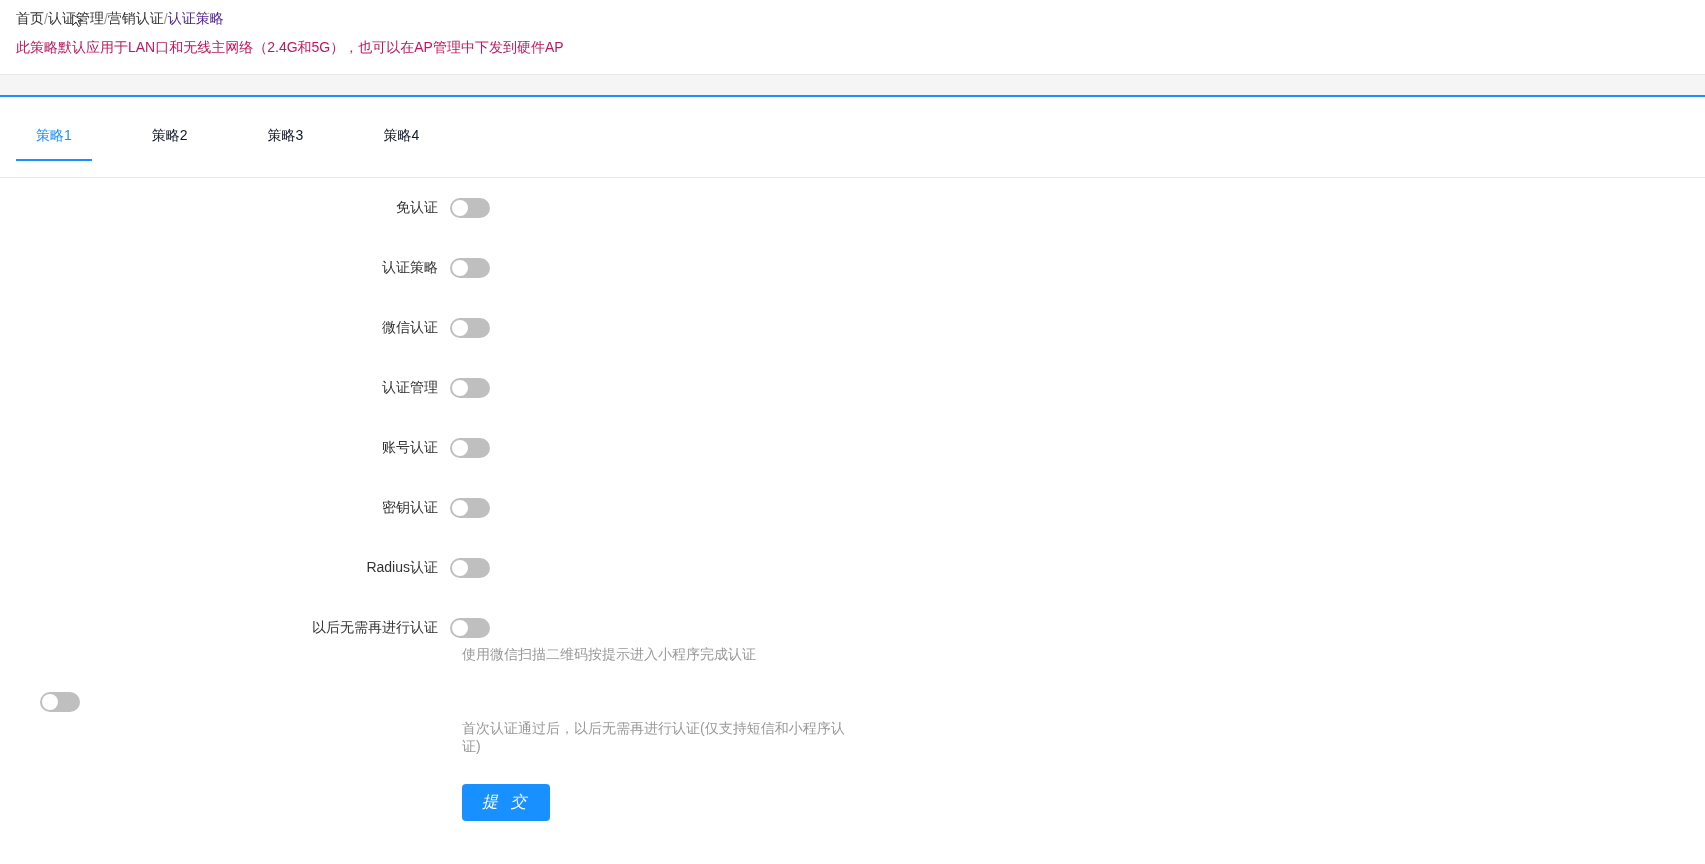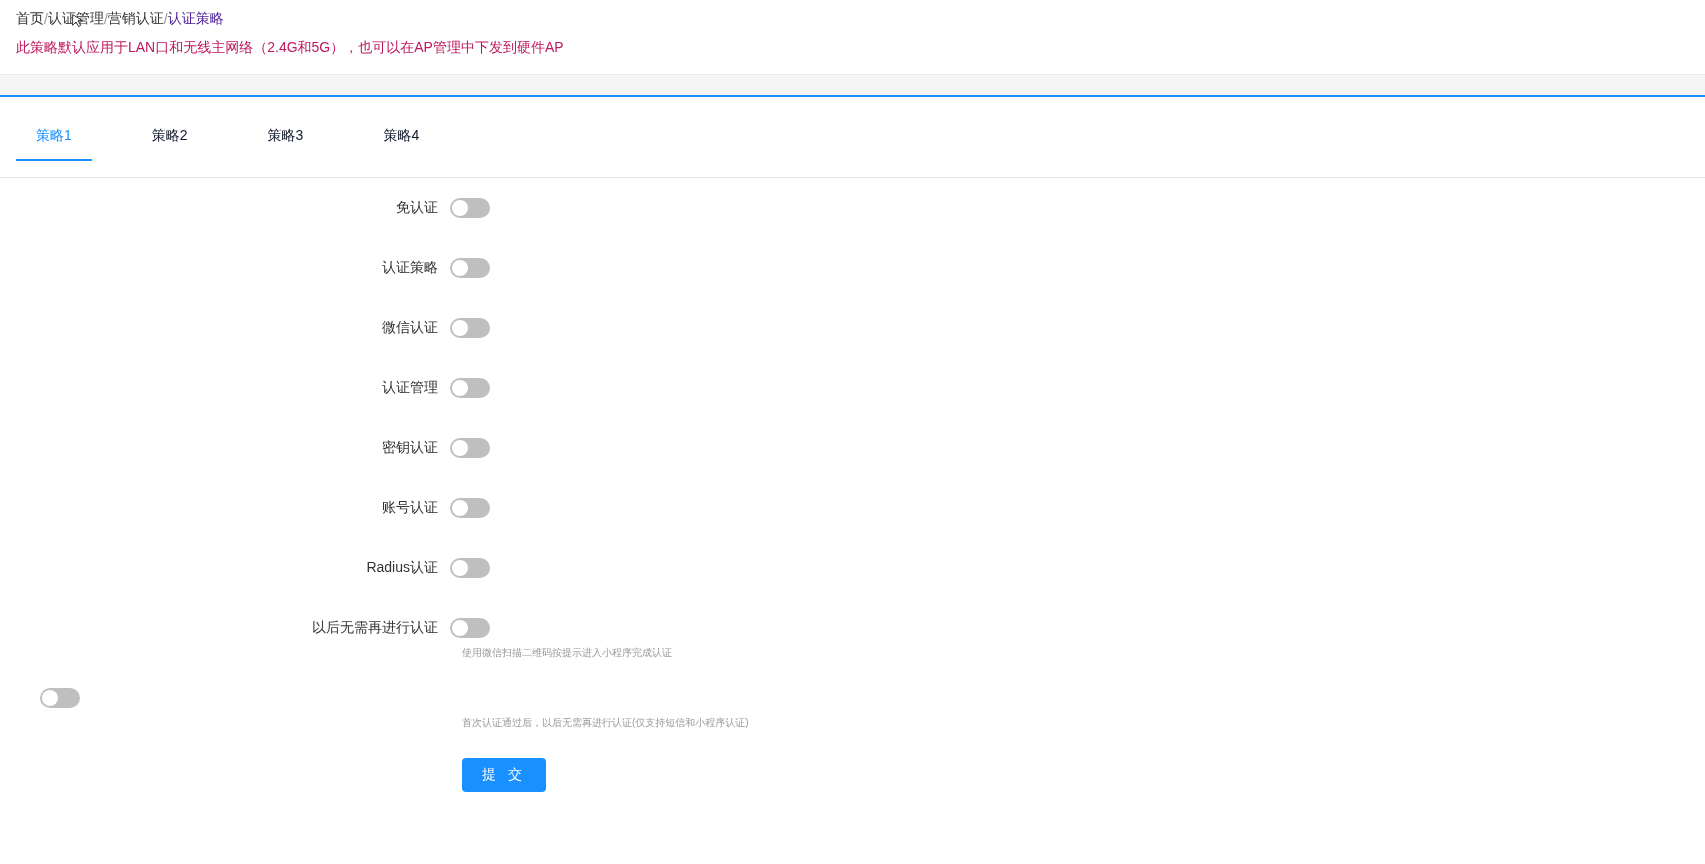--- a/index.html
+++ b/index.html
@@ -93,21 +93,21 @@
       padding-right: 12px;
       font-size: 14px;
       color: #333;
     }
     .form-control {
       display: flex;
       align-items: center;
     }
     .form-desc {
       margin-left: 422px;
-      font-size: 10px;
+      font-size: 14px;
       color: #999;
       margin-bottom: 28px;
     }
     .toggle {
       position: relative;
       width: 40px;
       height: 20px;
       background: #bfbfbf;
       border-radius: 20px;
       cursor: pointer;
@@ -125,24 +125,25 @@
     }
     .submit-row {
       margin-left: 422px;
       margin-top: 10px;
     }
     .submit-btn {
       background: #1890ff;
       color: #fff;
       border: none;
       padding: 8px 20px;
-      font-size: 14px;
+      font-size: 16px;
       border-radius: 4px;
       cursor: pointer;
       letter-spacing: 4px;
+      font-style: italic;
     }
   </style>
 </head>
 <body>
 
 <div class="header-section">
   <div class="breadcrumb">
     <a href="#">首页</a>
     <span class="sep">/</span>
     <svg class="cursor-icon" viewBox="0 0 24 24" fill="none" stroke="#333" stroke-width="1.5">
@@ -199,30 +200,30 @@
     <div class="form-row">
       <div class="form-label">认证管理</div>
       <div class="form-control">
         <div class="toggle">
             <div class="knob"></div>
           </div>
       </div>
     </div>
 
     <div class="form-row">
+      <div class="form-label">账号认证</div>
+      <div class="form-control">
+        <div class="toggle">
+            <div class="knob"></div>
+          </div>
+      </div>
+    </div>
+
+    <div class="form-row">
       <div class="form-label">密钥认证</div>
-      <div class="form-control">
-        <div class="toggle">
-            <div class="knob"></div>
-          </div>
-      </div>
-    </div>
-
-    <div class="form-row">
-      <div class="form-label">账号认证</div>
       <div class="form-control">
         <div class="toggle">
             <div class="knob"></div>
           </div>
       </div>
     </div>
 
     <div class="form-row">
       <div class="form-label">Radius认证</div>
       <div class="form-control">

